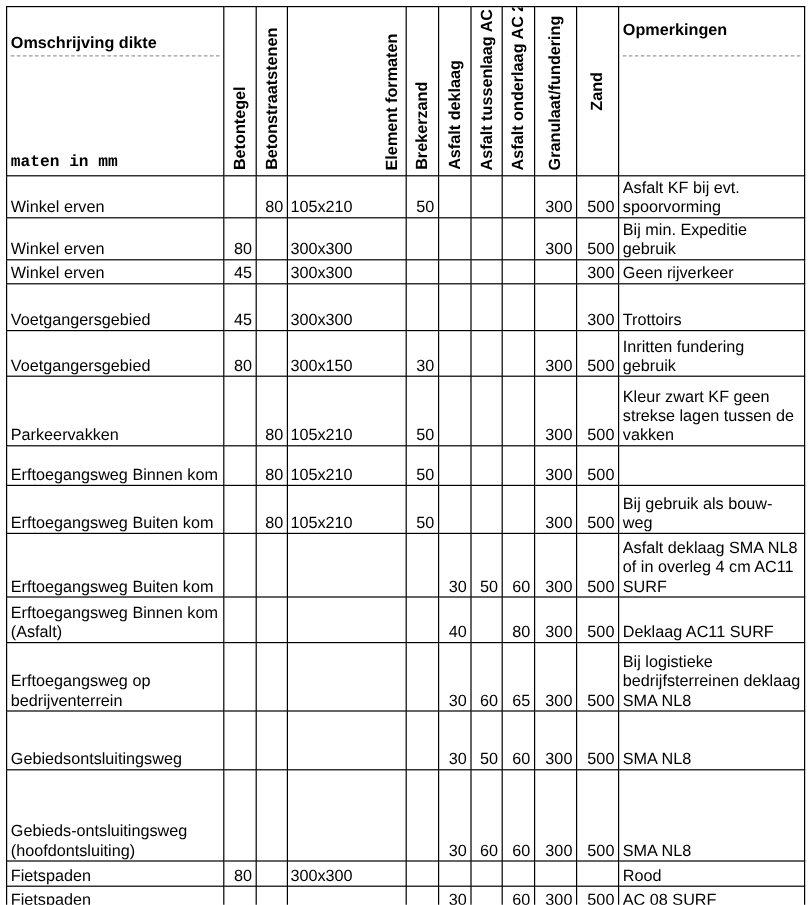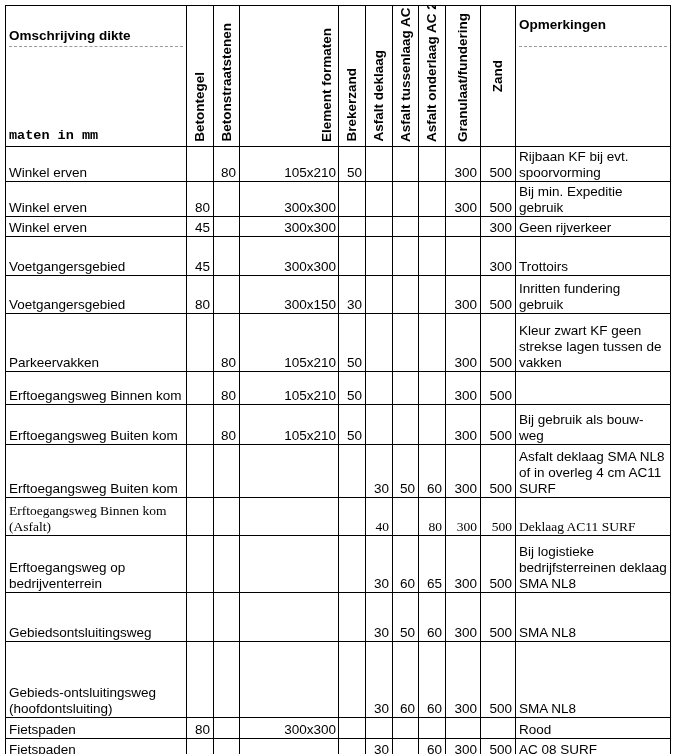--- a/index.html
+++ b/index.html
@@ -4,21 +4,21 @@
 <style>
   html, body { margin: 0; padding: 0; background: #ffffff; }
   body { width: 675px; height: 754px; position: relative; overflow: hidden;
          font-family: "Liberation Sans", sans-serif; color: #000; }
   table { position: absolute; left: 5px; top: 5px; border-collapse: collapse;
           table-layout: fixed; width: 665px; font-size: 13.5px; }
   td, th { border: 1px solid #000; padding: 0 2px; vertical-align: bottom;
            line-height: 16px; overflow: hidden; }
   th { font-weight: bold; position: relative; }
   .num { text-align: right; padding-right: 3px; }
-  .ctr { text-align: right; }
+  .ctr { text-align: left; }
   .desc { padding-left: 3px; }
   .rem { padding-left: 3px; }
   .vert { height: 140px; padding: 0; vertical-align: bottom; }
   .vert span { display: block; writing-mode: vertical-rl; transform: rotate(180deg);
                margin: 0 auto 4px auto; white-space: nowrap; font-weight: bold;
                font-size: 13.5px; line-height: 14px; }
   .vert.clip span { max-height: 136px; overflow: hidden; }
   .head-desc { position: absolute; left: 3px; top: 22px; }
   .head-unit { position: absolute; left: 3px; bottom: 2px; font-family: Liberation Mono, monospace; }
   .head-rem { position: absolute; left: 3px; top: 11px; }
@@ -86,21 +86,21 @@
         <td class="desc">Winkel erven</td>
         <td class="num"></td>
         <td class="num">80</td>
         <td class="ctr">105x210</td>
         <td class="num">50</td>
         <td class="num"></td>
         <td class="num"></td>
         <td class="num"></td>
         <td class="num">300</td>
         <td class="num">500</td>
-        <td class="rem">Rijbaan KF bij evt. spoorvorming</td>
+        <td class="rem">Asfalt KF bij evt. spoorvorming</td>
       </tr>
       <tr style="height: 35px;">
         <td class="desc">Winkel erven</td>
         <td class="num">80</td>
         <td class="num"></td>
         <td class="ctr">300x300</td>
         <td class="num"></td>
         <td class="num"></td>
         <td class="num"></td>
         <td class="num"></td>
@@ -192,21 +192,21 @@
         <td class="num"></td>
         <td class="ctr"></td>
         <td class="num"></td>
         <td class="num">30</td>
         <td class="num">50</td>
         <td class="num">60</td>
         <td class="num">300</td>
         <td class="num">500</td>
         <td class="rem">Asfalt deklaag SMA NL8 of in overleg 4 cm AC11 SURF</td>
       </tr>
-      <tr style="height: 38px; font-family: Liberation Serif, serif;">
+      <tr style="height: 38px;">
         <td class="desc">Erftoegangsweg Binnen kom (Asfalt)</td>
         <td class="num"></td>
         <td class="num"></td>
         <td class="ctr"></td>
         <td class="num"></td>
         <td class="num">40</td>
         <td class="num"></td>
         <td class="num">80</td>
         <td class="num">300</td>
         <td class="num">500</td>

